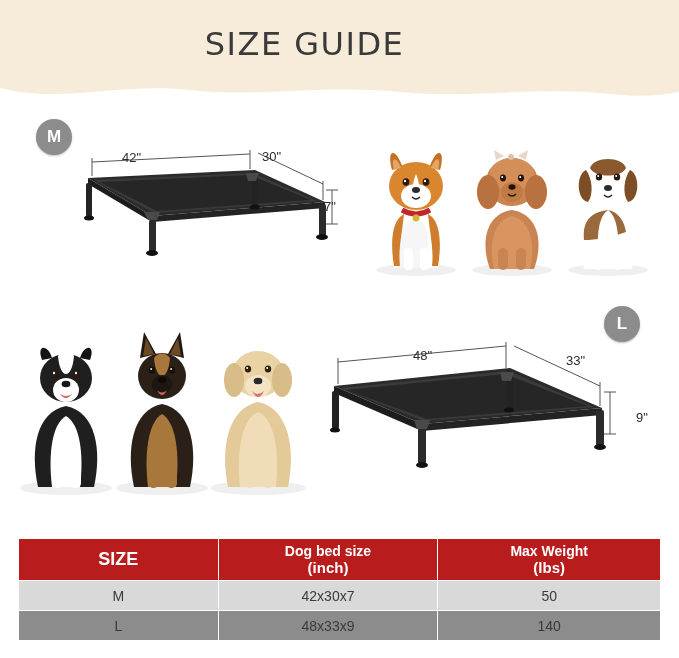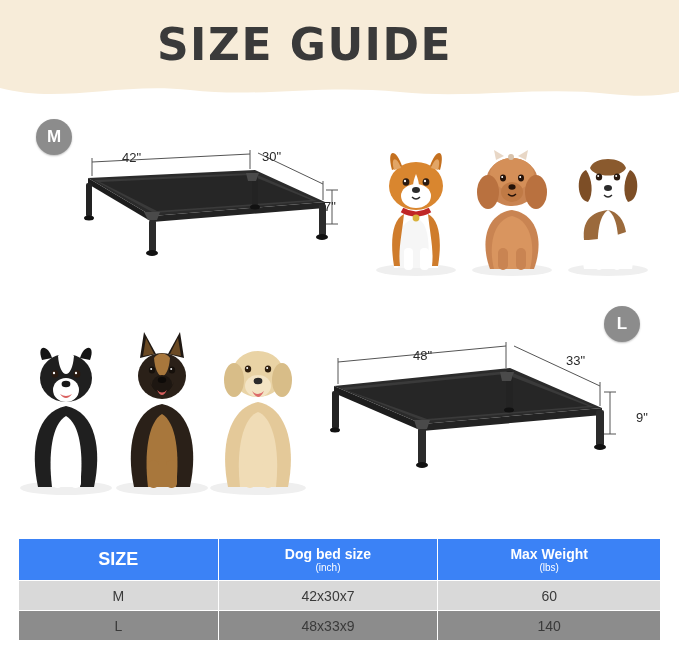--- a/index.html
+++ b/index.html
@@ -29,22 +29,22 @@
     height: 24px;
   }
   .header-title {
     position: absolute;
     top: 0; left: 0;
     width: 609px;
     height: 88px;
     display: flex;
     align-items: center;
     justify-content: center;
-    font-size: 44px;
-    font-weight: bold;
+    font-size: 32px;
+    font-weight: normal;
     letter-spacing: 1.5px;
     color: #3a3a3a;
     font-family: "DejaVu Sans", sans-serif;
   }
 
   
   .size-badge {
     position: absolute;
     width: 36px; height: 36px;
     border-radius: 50%;
@@ -84,39 +84,39 @@
     border-collapse: collapse;
     font-size: 13px;
     color: #ffffff;
   }
   .table th, .table td {
     border: 1px solid #ffffff;
     text-align: center;
     vertical-align: middle;
   }
   .table thead th {
-    background: #3b82f6;
+    background: #b91c1c;
     height: 42px;
     font-weight: bold;
     font-size: 14px;
     line-height: 1.15;
     padding: 2px 4px;
   }
   .table thead th.size-col { font-size: 18px; }
   .table tbody td {
     height: 30px;
     color: #3a3a3a;
     font-size: 14px;
   }
   .row-light td { background: #d9d9d9; }
   .row-dark td { background: #8c8c8c; color: #ffffff; }
   .table col.c1 { width: 200px; }
   .table col.c2 { width: 220px; }
   .table col.c3 { width: 223px; }
-  .unit { display: block; font-size: 10px; font-weight: normal; }
+  .unit { display: block; font-size: 15px; font-weight: bold; }
 </style>
 </head>
 <body>
 
 <div class="header">
   <div class="header-title">SIZE GUIDE</div>
   <svg class="header-wave" viewBox="0 0 679 24" preserveAspectRatio="none">
     <path d="M0,6 C60,22 120,0 190,8 C260,16 320,2 400,10 C470,17 540,4 610,12 C640,15 660,14 679,10 L679,24 L0,24 Z" fill="#ffffff"></path>
   </svg>
 </div>
@@ -370,21 +370,21 @@
       <th>
         <span>Max Weight</span>
         <span class="unit">(lbs)</span>
       </th>
     </tr>
   </thead>
   <tbody>
     <tr class="row-light">
       <td>M</td>
       <td>42x30x7</td>
-      <td>60</td>
+      <td>50</td>
     </tr>
     <tr class="row-dark">
       <td>L</td>
       <td>48x33x9</td>
       <td>140</td>
     </tr>
   </tbody>
 </table>
 
 </body></html>

